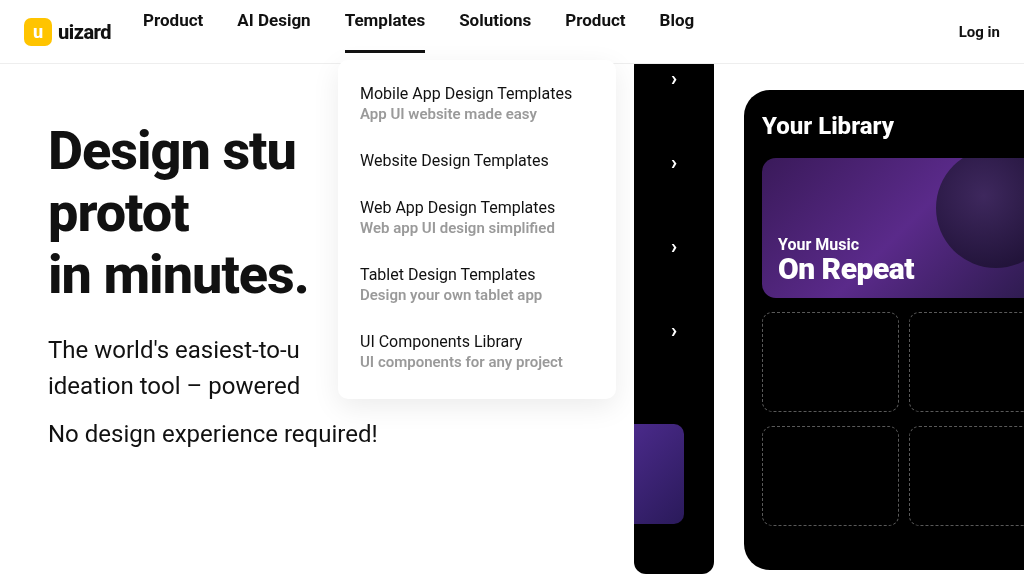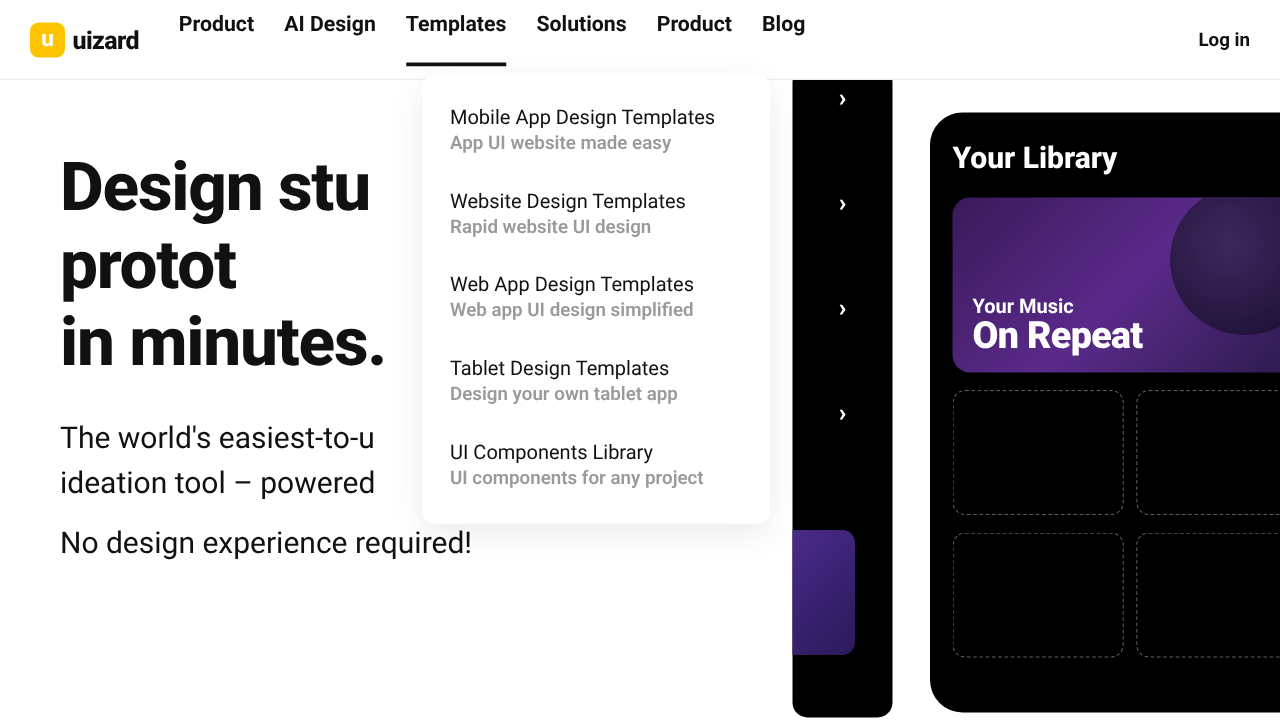--- a/index.html
+++ b/index.html
@@ -2,21 +2,21 @@
 <html><head>
 <meta charset="utf-8">
 <style>
   * { margin: 0; padding: 0; box-sizing: border-box; }
   body { font-family: -apple-system, BlinkMacSystemFont, "Segoe UI", Roboto, Helvetica, Arial, sans-serif; background: #fff; color: #111; width: 1024px; height: 578px; overflow: hidden; position: relative; }
 
   .topbar { display: flex; align-items: center; height: 64px; padding: 0 24px; border-bottom: 1px solid #eee; background: #fff; position: relative; z-index: 10; }
   .logo { display: flex; align-items: center; gap: 6px; margin-right: 32px; cursor: pointer; }
   .logo-mark { width: 28px; height: 28px; border-radius: 7px; background: #ffc400; display: flex; align-items: center; justify-content: center; color: #fff; font-weight: 800; font-size: 18px; }
   .logo-text { font-weight: 800; font-size: 20px; letter-spacing: -0.5px; }
-  .nav { display: flex; gap: 24px; }
+  .nav { display: flex; gap: 34px; }
   .nav-item { font-weight: 700; font-size: 17px; cursor: pointer; padding-bottom: 20px; }
   .nav-item.active { border-bottom: 3px solid #111; }
   .login { margin-left: auto; font-weight: 700; font-size: 15px; cursor: pointer; }
 
   .hero { padding: 56px 48px 0 48px; position: relative; z-index: 1; }
   .hero h1 { font-size: 54px; font-weight: 800; line-height: 1.15; letter-spacing: -1px; }
   .hero p { font-size: 24px; line-height: 1.5; margin-top: 26px; font-weight: 400; }
   .hero p.second { margin-top: 12px; }
 
   .dropdown { position: absolute; left: 338px; top: 60px; width: 278px; background: #fff; border-radius: 10px; box-shadow: 0 8px 28px rgba(0,0,0,0.08); padding: 24px 22px; z-index: 20; }
@@ -70,21 +70,20 @@
   <p class="second">No design experience required!</p>
 </section>
 
 <div class="dropdown">
   <div class="dd-item">
     <div class="dd-title">Mobile App Design Templates</div>
     <div class="dd-sub">App UI website made easy</div>
   </div>
   <div class="dd-item">
     <div class="dd-title">Website Design Templates</div>
-    <div class="dd-sub">Rapid website UI design</div>
   </div>
   <div class="dd-item">
     <div class="dd-title">Web App Design Templates</div>
     <div class="dd-sub">Web app UI design simplified</div>
   </div>
   <div class="dd-item">
     <div class="dd-title">Tablet Design Templates</div>
     <div class="dd-sub">Design your own tablet app</div>
   </div>
   <div class="dd-item">

